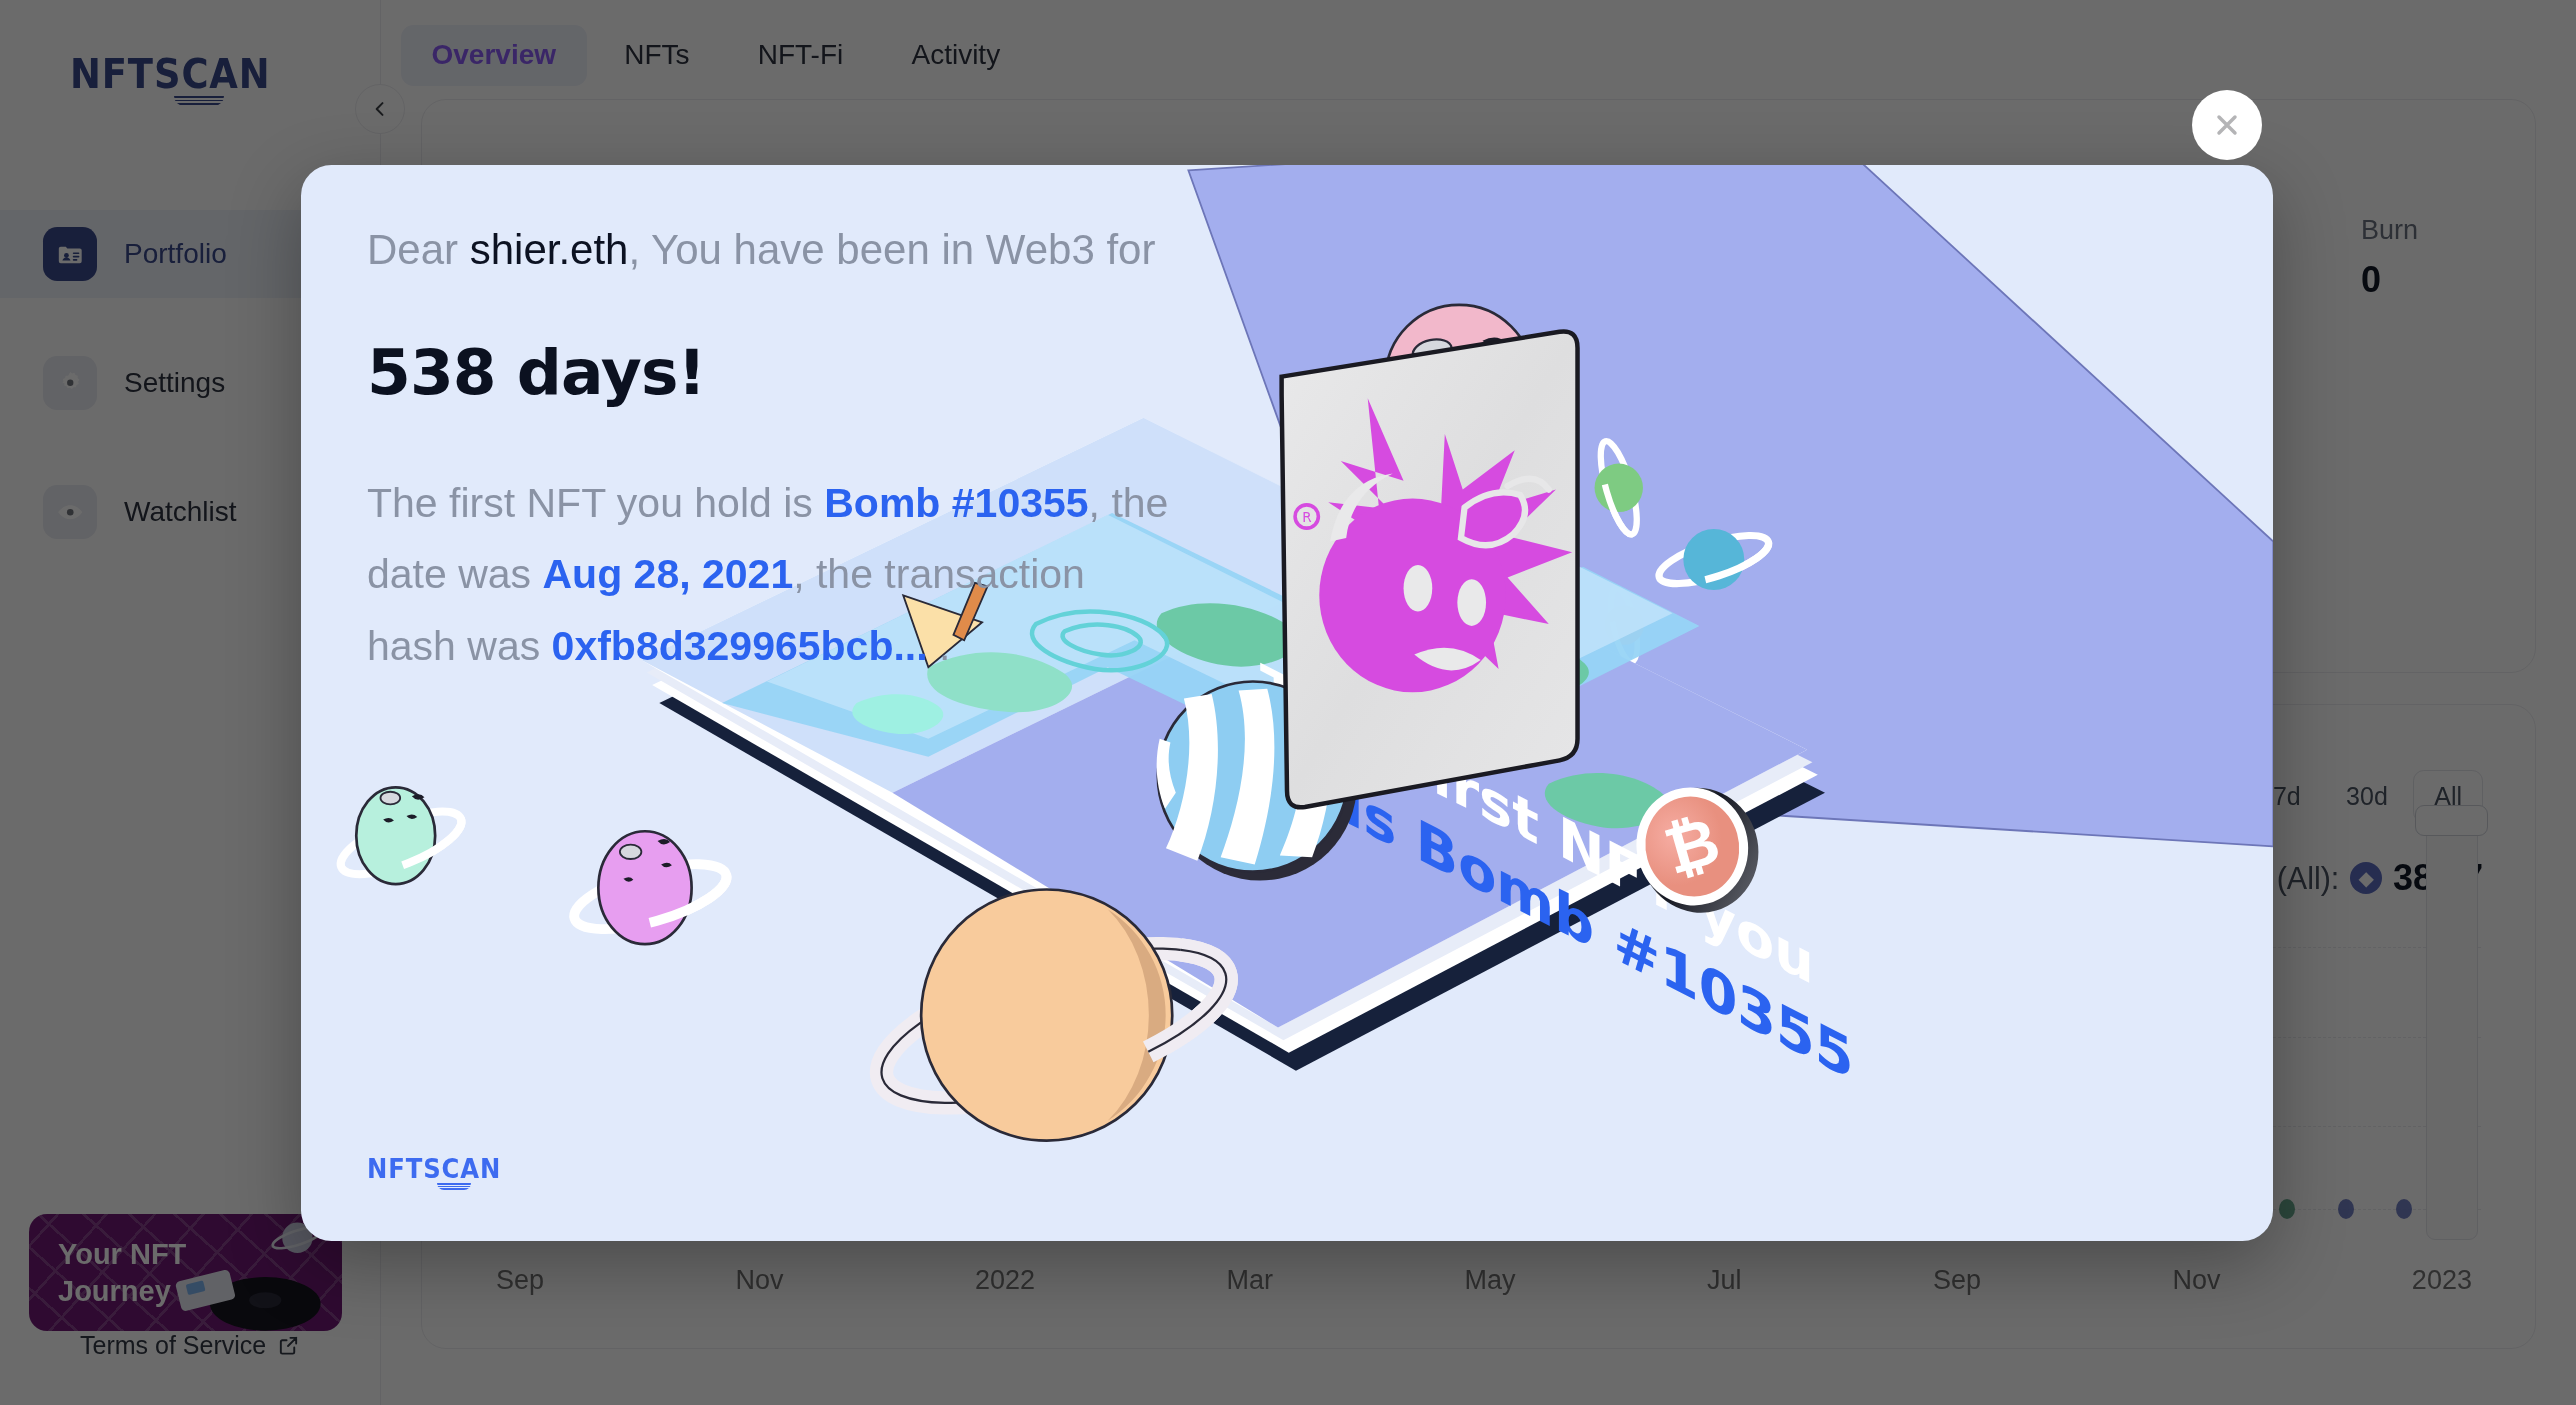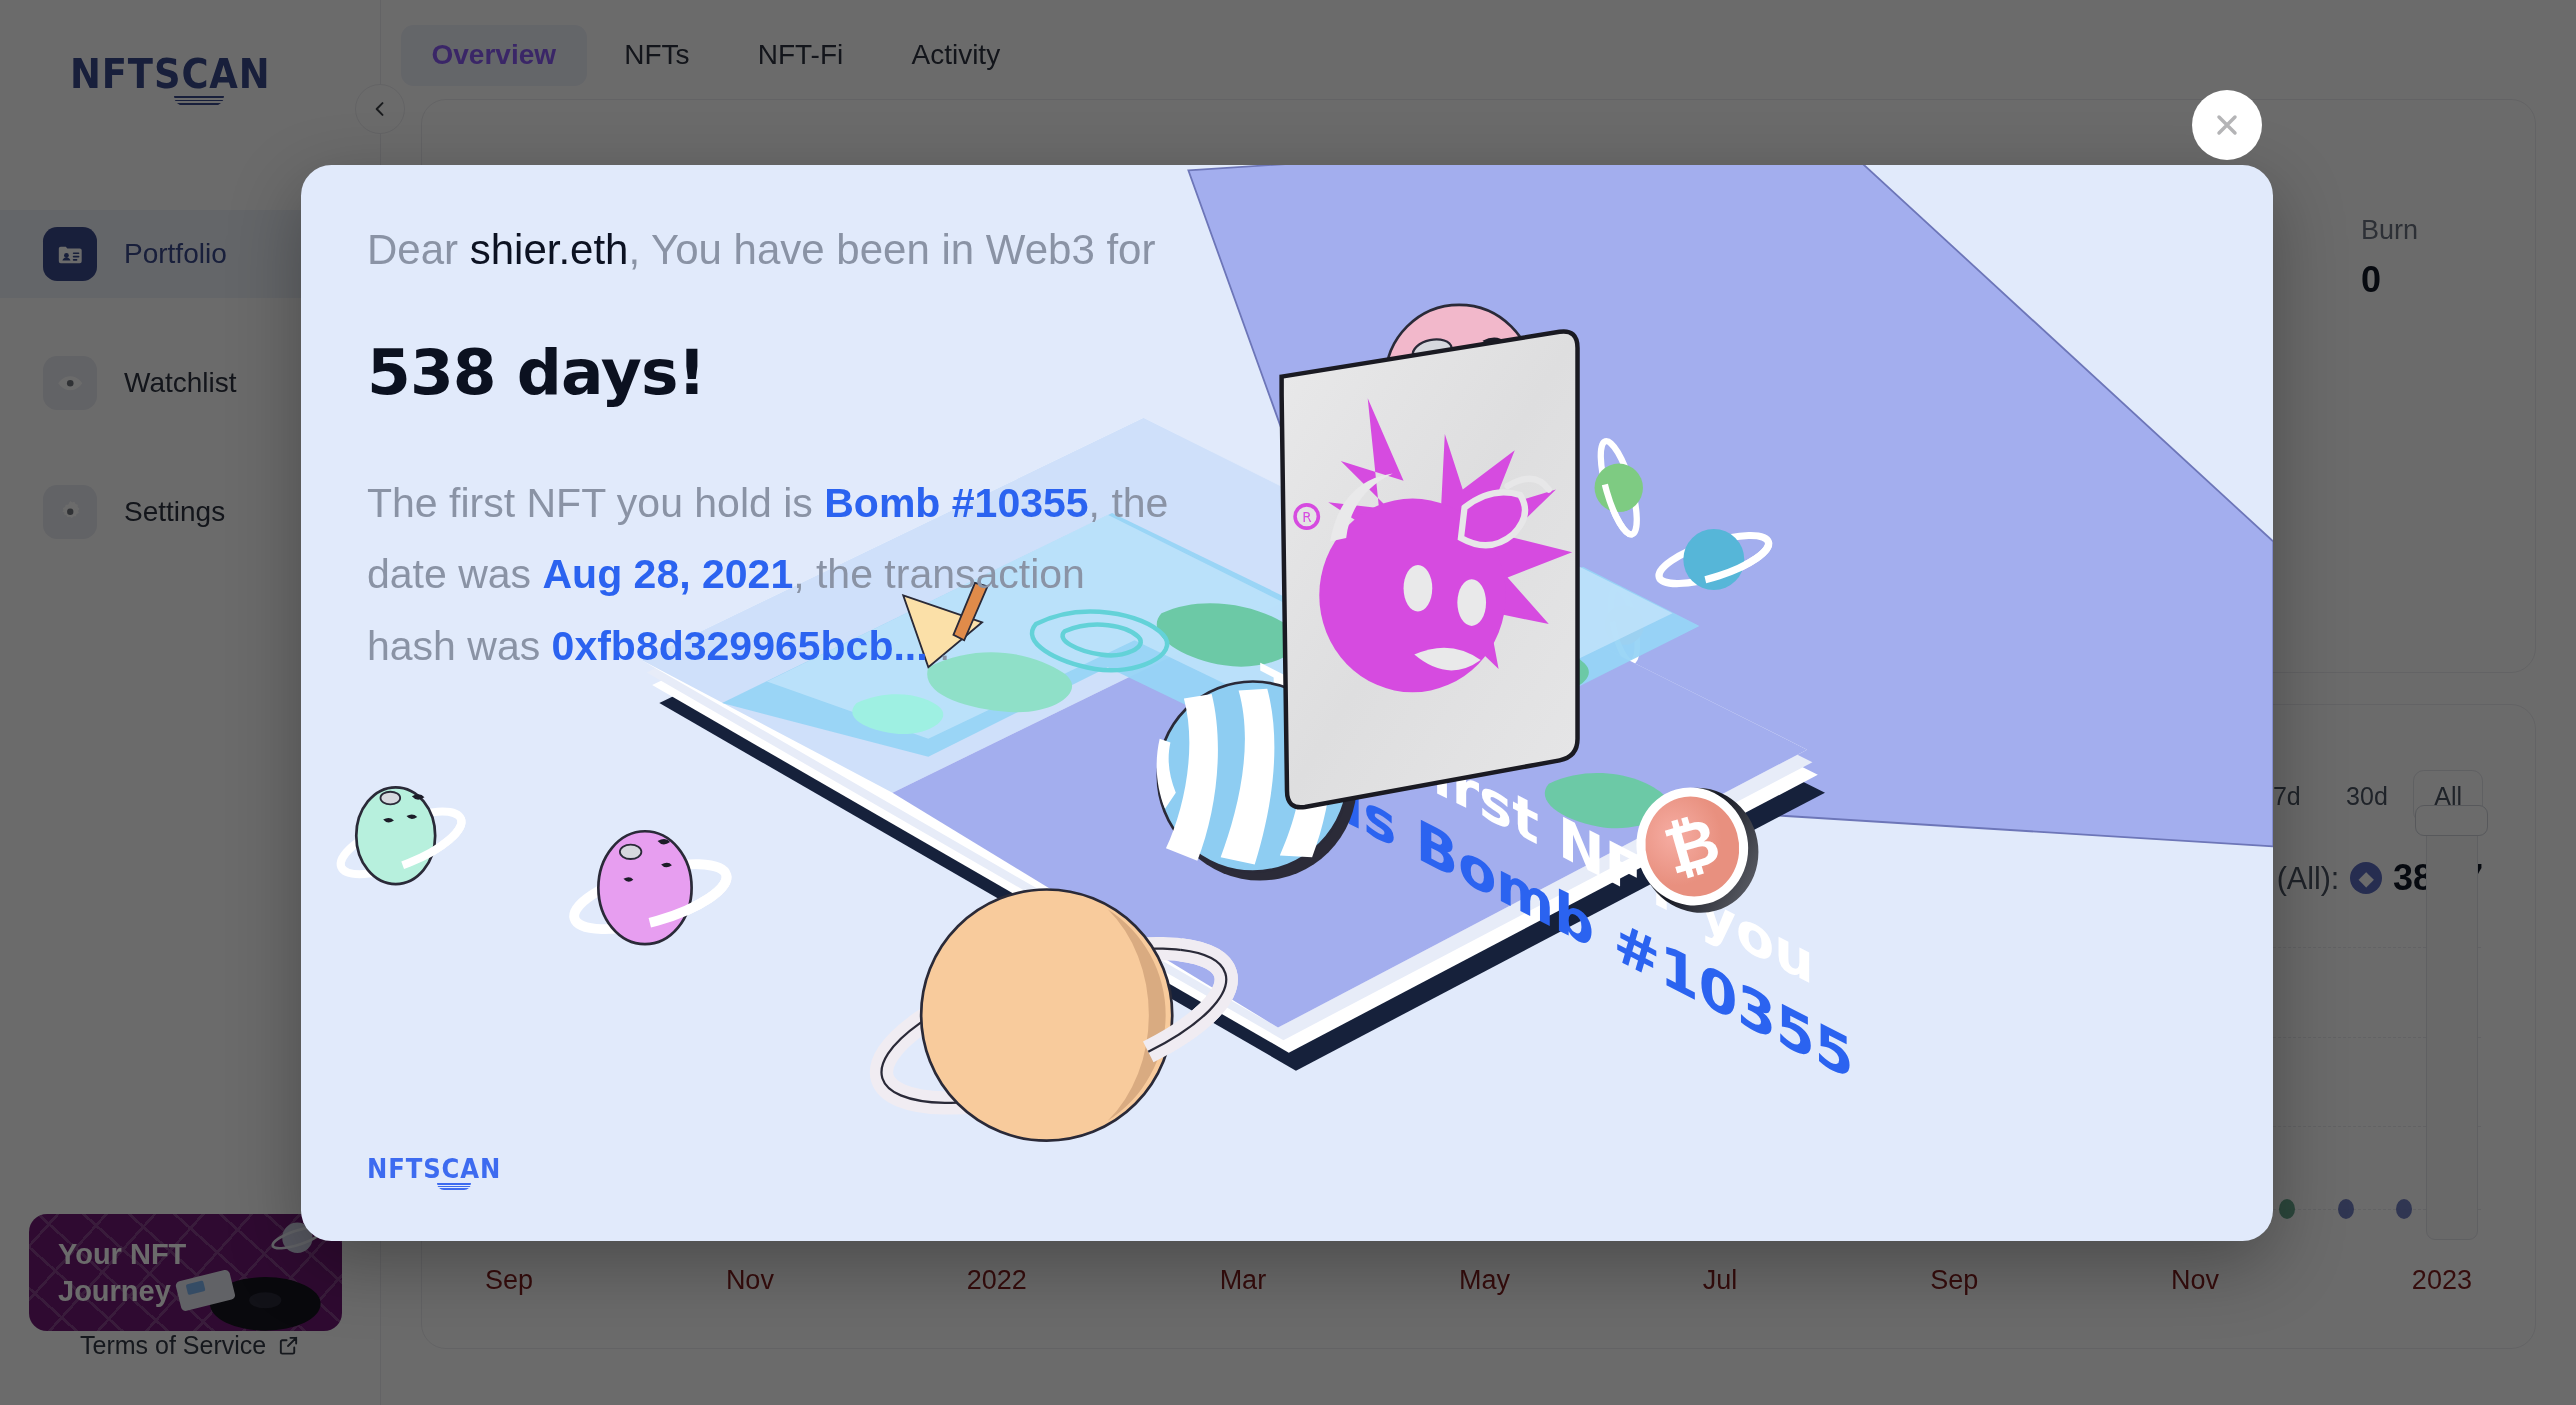--- a/index.html
+++ b/index.html
@@ -122,22 +122,22 @@
 
   .chart-watermark {
     position:absolute; left:50%; top:48%; transform:translate(-50%,-50%);
     font-size:77px; font-weight:900; color:rgba(0,0,0,.045); letter-spacing:1.8px;
     font-family:"DejaVu Sans", sans-serif;
   }
   .gridline { position:absolute; left:72px; right:54px; height:0;
     border-top:1.8px dashed #e9eaee; }
   .axis-zero { position:absolute; left:27px; font-size:27px; color:#6b7280; }
   .x-axis {
-    position:absolute; left:63px; right:63px; bottom:52px;
-    display:flex; justify-content:space-between; font-size:27px; color:#7f1d1d;
+    position:absolute; left:74px; right:63px; bottom:52px;
+    display:flex; justify-content:space-between; font-size:27px; color:#737373;
   }
   .bubble { position:absolute; border-radius:50%; }
   .slider-track {
     position:absolute; right:57px; top:108px; bottom:108px; width:52px;
     border:0.9px solid #e3e4e9; border-radius:9px; background:#fafafb;
   }
   .slider-handle {
     position:absolute; right:47px; top:100px; width:73px; height:30.5px;
     border:1.8px solid #cfd2da; border-radius:9px; background:#fff;
   }
@@ -202,35 +202,35 @@
             <rect x="14" y="13.2" width="5.2" height="1.3" rx=".6" fill="#3b4a8c"></rect>
             <rect x="14" y="15.8" width="3.6" height="1.3" rx=".6" fill="#3b4a8c"></rect>
           </svg>
         </span>
         <span class="nav-label">Portfolio</span>
       </div>
 
       <div class="nav-item">
         <span class="nav-icon">
           <svg width="30.5" height="30.5" viewBox="0 0 24 24">
+            <path d="M12 3.2l1.5 1.1 1.8-.5.8 1.7 1.8.5-.1 1.9 1.4 1.3-1 1.6.5 1.8-1.7.8-.5 1.8-1.9-.1-1.3 1.4-1.6-1-1.8.5-.8-1.7-1.8-.5.1-1.9L5.7 12l1-1.6-.5-1.8 1.7-.8.5-1.8 1.9.1z" fill="#ffffff"></path>
+            <circle cx="12" cy="11.6" r="2.5" fill="#74777f"></circle>
+          </svg>
+        </span>
+        <span class="nav-label">Settings</span>
+      </div>
+
+      <div class="nav-item">
+        <span class="nav-icon">
+          <svg width="30.5" height="30.5" viewBox="0 0 24 24">
             <path d="M2.5 12S6 6.5 12 6.5 21.5 12 21.5 12 18 17.5 12 17.5 2.5 12 2.5 12z" fill="#ffffff"></path>
             <circle cx="12" cy="12" r="2.6" fill="#74777f"></circle>
           </svg>
         </span>
         <span class="nav-label">Watchlist</span>
-      </div>
-
-      <div class="nav-item">
-        <span class="nav-icon">
-          <svg width="30.5" height="30.5" viewBox="0 0 24 24">
-            <path d="M12 3.2l1.5 1.1 1.8-.5.8 1.7 1.8.5-.1 1.9 1.4 1.3-1 1.6.5 1.8-1.7.8-.5 1.8-1.9-.1-1.3 1.4-1.6-1-1.8.5-.8-1.7-1.8-.5.1-1.9L5.7 12l1-1.6-.5-1.8 1.7-.8.5-1.8 1.9.1z" fill="#ffffff"></path>
-            <circle cx="12" cy="11.6" r="2.5" fill="#74777f"></circle>
-          </svg>
-        </span>
-        <span class="nav-label">Settings</span>
       </div>
     </nav>
 
     <div class="sidebar-foot">
       <div class="journey-card">
         <div class="pattern"></div>
         <div class="journey-title">
           <div>Your NFT</div>
           <div>Journey</div>
         </div>

